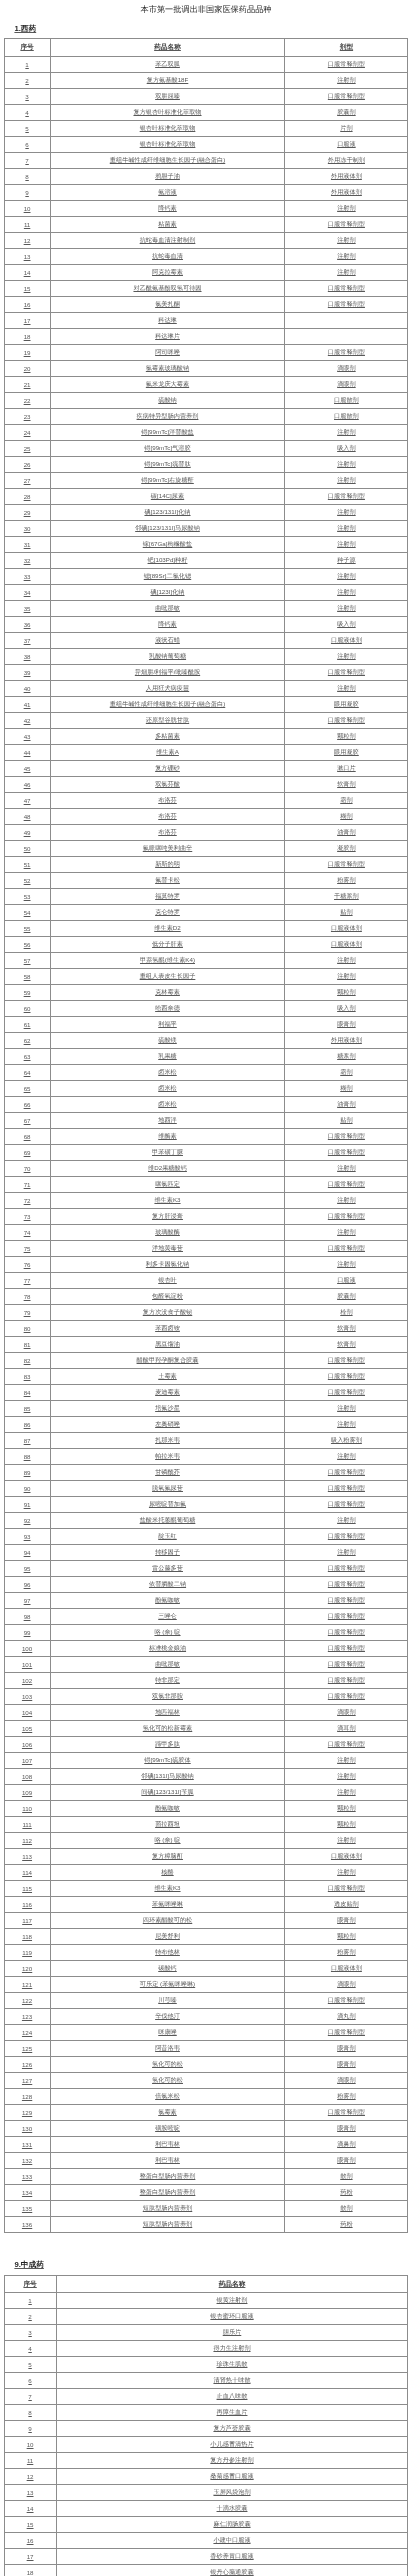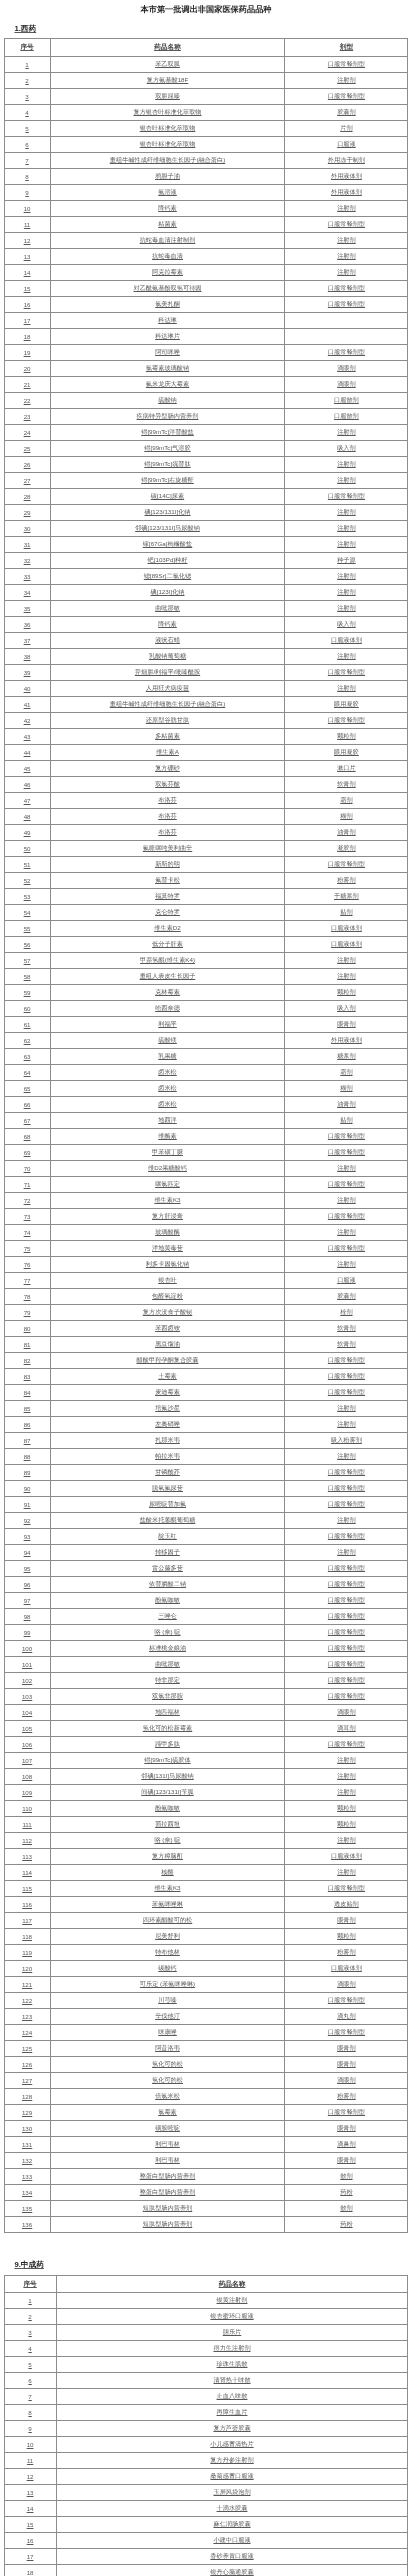--- a/index.html
+++ b/index.html
@@ -1,18 +1,18 @@
 <!DOCTYPE html>
 <html style="font-size:8.2px"><head>
 <meta charset="utf-8">
 <style>
   html,body{margin:0;padding:0;background:#ffffff;}
   body{font-family:"Liberation Sans","DejaVu Sans",sans-serif;color:#595959;}
   .page{position:relative;width:412px;min-height:3585px;margin:0 auto;background:#ffffff;box-sizing:border-box;padding:4.1px 3.6px 10.3px 3.6px;}
-  .doc-title{text-align:center;font-size:8.2px;font-weight:bold;color:#1f1f1f;line-height:11.3px;margin:0 0 8.2px 0;}
+  .doc-title{text-align:center;font-size:8.2px;font-weight:normal;color:#1f1f1f;line-height:11.3px;margin:0 0 8.2px 0;}
   .section-heading{font-size:7.7px;font-weight:bold;color:#1f1f1f;margin:0 0 4.6px 10.8px;line-height:10.3px;}
   .section{margin:0;text-decoration:underline;}
   .section + .section{margin-top:27px;}
   table.drug-table{width:100%;border-collapse:collapse;table-layout:fixed;}
   table.drug-table th, table.drug-table td{
     border:0.5px solid #8c8c8c;
     text-align:center;
     vertical-align:middle;
     font-size:6.2px;
     color:#595959;

